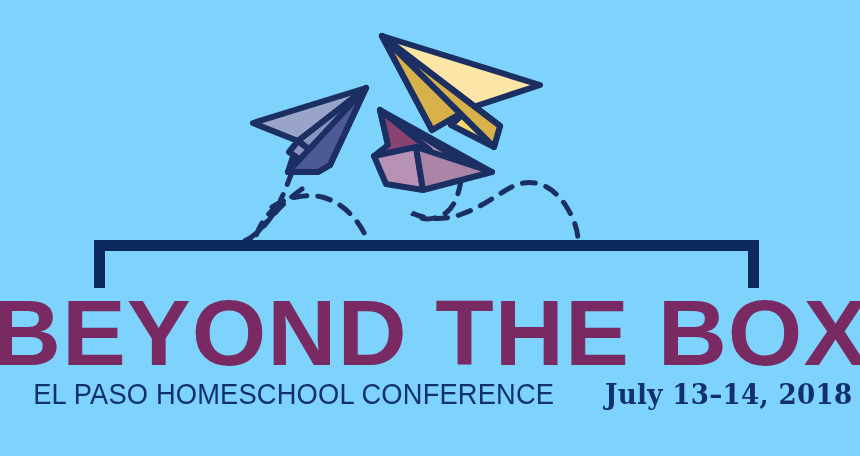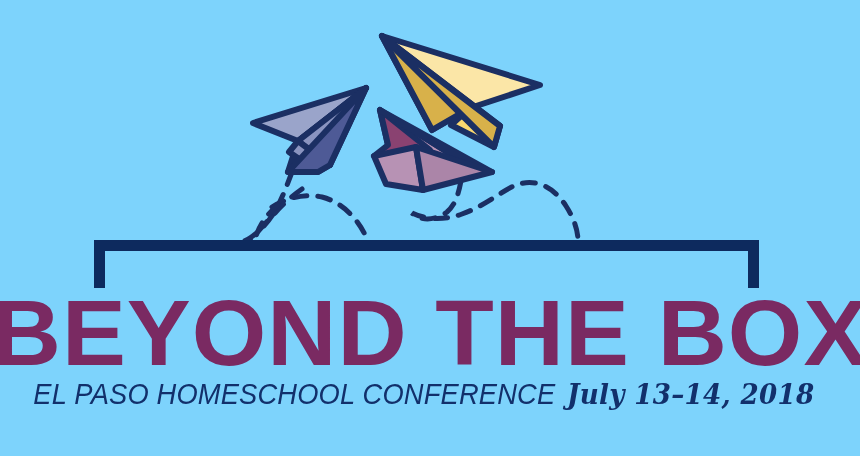--- a/index.html
+++ b/index.html
@@ -49,24 +49,23 @@
     white-space: nowrap;
     transform: scaleX(1.03);
     transform-origin: 50% 50%;
   }
   #subtitle-row {
     position: absolute;
     left: 0;
     top: 378px;
     width: 860px;
     display: flex;
-    justify-content: flex-start;
+    justify-content: space-between;
     align-items: baseline;
     white-space: nowrap;
-    font-style: italic;
   }
   #subtitle-main {
     font-family: "Liberation Sans Narrow", "Liberation Sans", sans-serif;
     font-weight: normal;
     font-size: 29px;
     line-height: 32px;
     letter-spacing: 0.2px;
     color: #12306b;
     transform: scaleX(0.94);
     transform-origin: 100% 50%;

